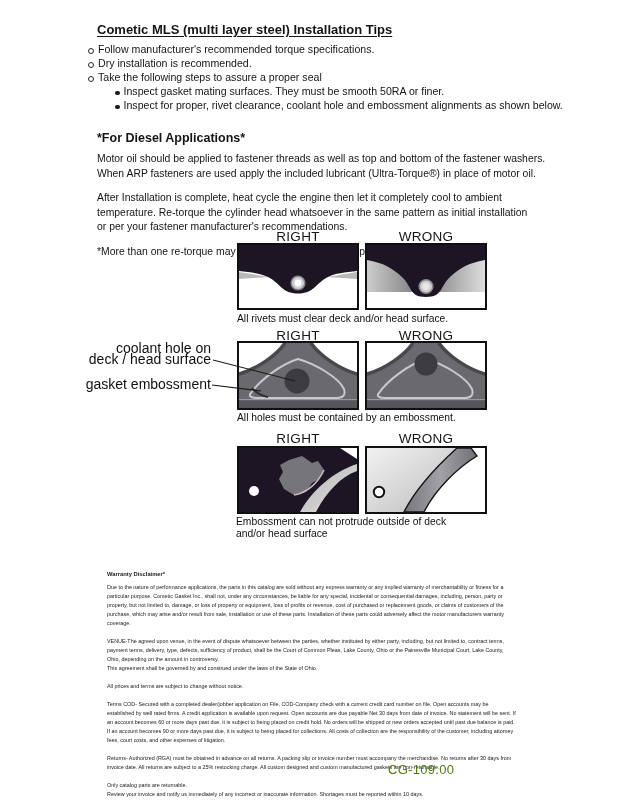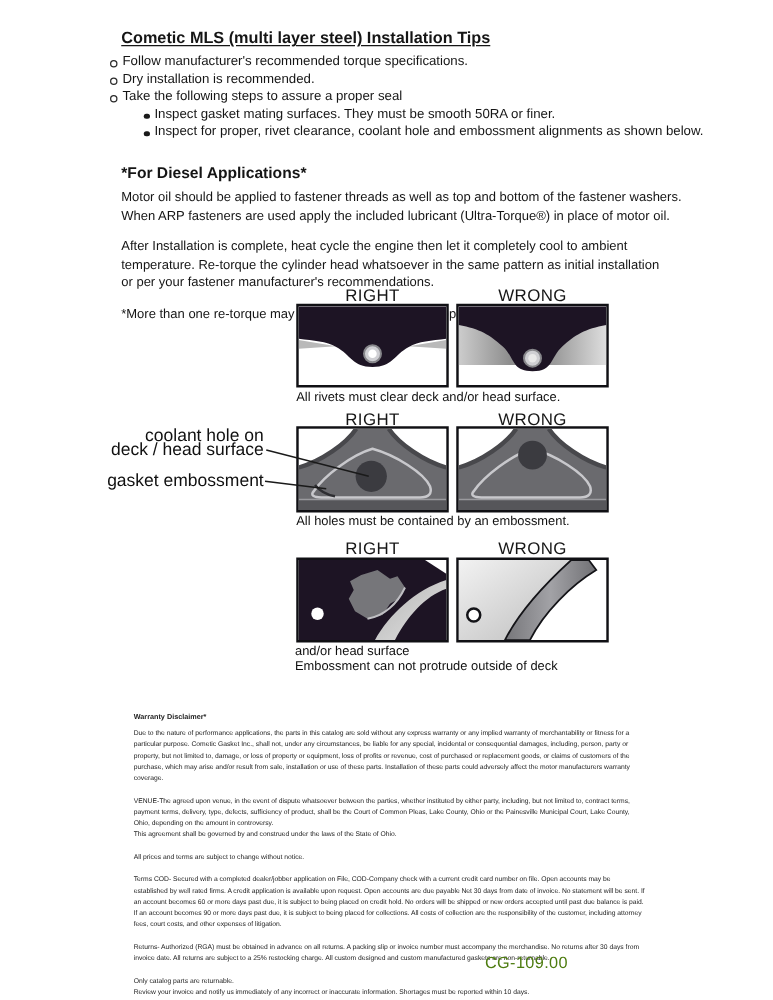--- a/index.html
+++ b/index.html
@@ -183,22 +183,22 @@
             <stop offset="1" stop-color="#707074"></stop>
         </linearGradient>
       </defs>
       <rect width="118" height="64" fill="#ffffff"></rect>
       <path d="M0,0 L90,0 C68,20 48,42 37,64 L0,64 Z" fill="url(#g3)"></path>
       <path d="M90,0 C68,20 48,42 37,64 L57,64 C68,42 90,20 110,8 L104,0 Z" fill="url(#g4)" stroke="#141418" stroke-width="1.4"></path>
       <circle cx="12" cy="44" r="5.2" fill="#ffffff" stroke="#141418" stroke-width="2"></circle>
     </svg>
   </div>
   <div class="abs cap" style="left:236px;top:516px">
+    <div>Embossment can not protrude outside of deck</div>
     <div>and/or head surface</div>
-    <div>Embossment can not protrude outside of deck</div>
   </div>
 
   <div id="warranty" class="abs">
     <h3>Warranty Disclaimer*</h3>
     <p>Due to the nature of performance applications, the parts in this catalog are sold without any express warranty or any implied warranty of merchantability or fitness for a particular purpose.  Cometic Gasket Inc., shall not, under any circumstances, be liable for any special, incidental or consequential damages, including, person, party or property, but not limited to, damage, or loss of property or equipment, loss of profits or revenue, cost of purchased or replacement goods, or claims of customers of the purchase, which may arise and/or result from sale, installation or use of these parts.  Installation of these parts could adversely affect the motor manufacturers warranty coverage.</p>
     <p class="no-after">VENUE-The agreed upon venue, in the event of dispute whatsoever between the parties, whether instituted by either party, including, but not limited to, contract terms, payment terms, delivery, type, defects, sufficiency of product, shall be the Court of Common Pleas, Lake County, Ohio or the Painesville Municipal Court, Lake County, Ohio, depending on the amount in controversy.</p>
     <p>This agreement shall be governed by and construed under the laws of the State of Ohio.</p>
     <p>All prices and terms are subject to change without notice.</p>
     <p>Terms COD- Secured with a completed dealer/jobber application on File, COD-Company check with a current credit card number on file.  Open accounts may be established by well rated firms.  A credit application is available upon request.  Open accounts are due payable Net 30 days from date of invoice.  No statement will be sent.  If an account becomes 60 or more days past due, it is subject to being placed on credit hold.  No orders will be shipped or new orders accepted until past due balance is paid.  If an account becomes 90 or more days past due, it is subject to being placed for collections.  All costs of collection are the responsibility of the customer, including attorney fees, court costs, and other expenses of litigation.</p>
     <p>Returns- Authorized (RGA) must be obtained in advance on all returns.  A packing slip or invoice number must accompany the merchandise.  No returns after 30 days from invoice date.  All returns are subject to a 25% restocking charge.  All custom designed and custom manufactured gaskets are non-returnable.</p>

